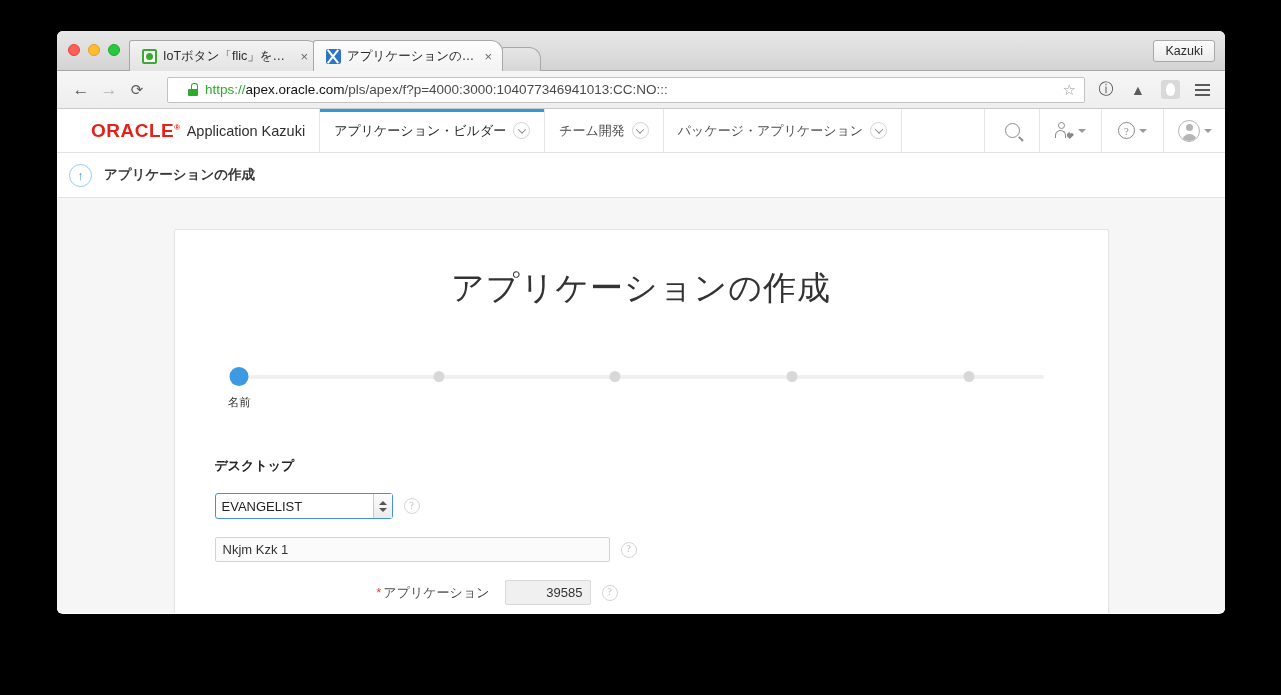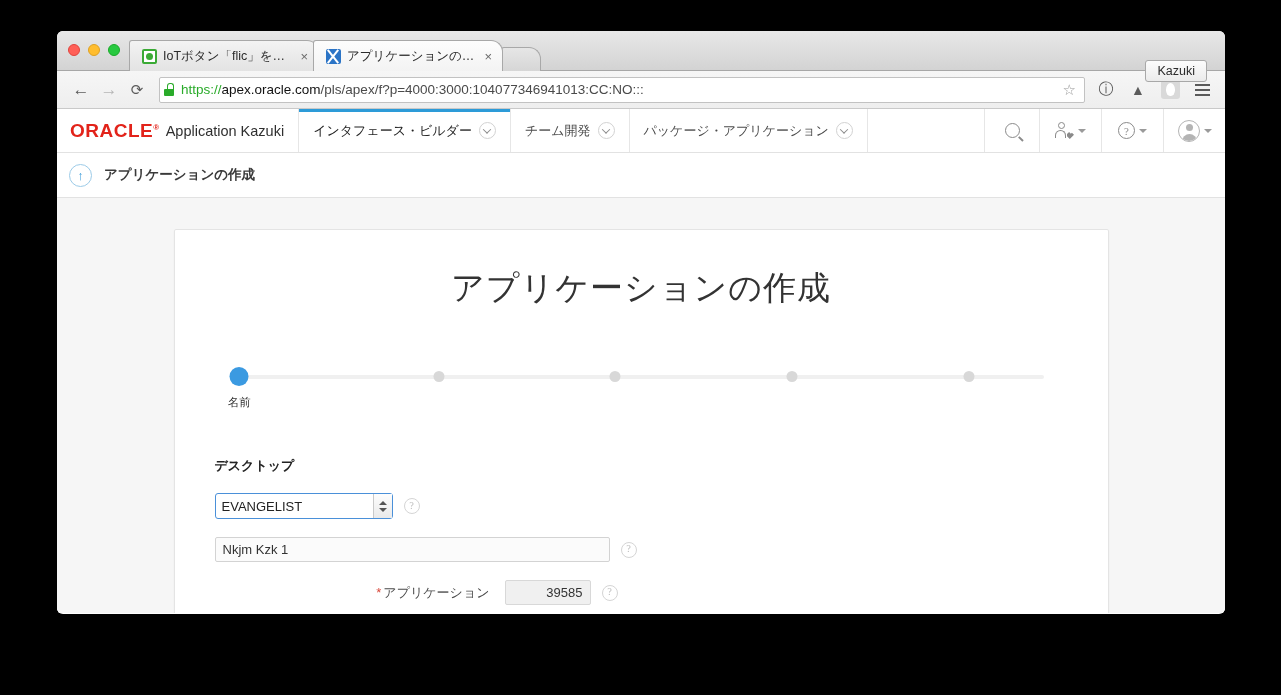--- a/index.html
+++ b/index.html
@@ -86,51 +86,51 @@
   }
   .tab-new {
     width: 40px; height: 24px;
     background: linear-gradient(to bottom,#e6e6e6,#d6d6d6);
     border: 1px solid #a8a8a8; border-bottom:none;
     border-radius: 3px 12px 0 0;
     margin-left: 4px;
     align-self: flex-end;
   }
   .user-chip {
-    position: absolute; right: 18px; top: 9px;
+    position: absolute; right: 10px; top: 9px;
     height: 22px; padding: 0 11px;
     display: flex; align-items: center;
     font-size: 12.5px; color: #2b2b2b;
     background: linear-gradient(to bottom,#fcfcfc,#ebebeb);
-    border: 1px solid #a8a8a8; border-radius: 3px; margin-top: 20px;
+    border: 1px solid #a8a8a8; border-radius: 3px;
   }
 
   
   .omnibox-row {
     height: 38px;
     background: linear-gradient(to bottom,#f6f6f6,#eeeeee);
     border-bottom: 1px solid #c9c9c9;
     display: flex; align-items: center;
     padding: 0 10px;
   }
   .nav-btn {
     width: 28px; height: 28px;
     display: flex; align-items: center; justify-content: center;
     color: #5b5b5b; font-size: 17px; flex: 0 0 28px;
   }
   .nav-btn.disabled { color: #b5b5b5; }
   .nav-btn.reload { font-size: 15px; }
   .omnibox {
     flex: 1 1 auto;
-    height: 26px; margin: 0 6px 0 8px;
+    height: 26px; margin: 0 6px 0 16px;
     background: #fff;
     border: 1px solid #c2c2c2;
     border-radius: 2px;
     display: flex; align-items: center;
-    padding: 0 4px;
+    padding: 0 20px;
     position: relative;
   }
   .lock-icon {
     width: 10px; height: 13px; position: relative; margin-right: 7px; flex:0 0 10px;
   }
   .lock-icon::before {
     content:''; position:absolute; left:0; bottom:0;
     width:10px; height:7px; background:#2aab2a; border-radius:1px;
   }
   .lock-icon::after {
@@ -168,21 +168,21 @@
     background: #f6f6f6;
     overflow: hidden;
     position: relative;
   }
 
   
   .apex-nav {
     height: 44px;
     background: #fff;
     border-bottom: 1px solid #e2e2e2;
-    display: flex; align-items: stretch;
+    display: flex; align-items: stretch; padding-left: 21px;
   }
   .brand {
     display: flex; align-items: center;
     padding: 0 14px 0 13px;
     flex: 0 0 auto;
   }
   .oracle-logo {
     font-family: "Liberation Sans", sans-serif;
     font-weight: bold; font-size: 19px; letter-spacing: 0.5px;
     color: #e2231a; line-height: 1;
@@ -472,21 +472,21 @@
 
   <div class="page">
 
     <div class="apex-nav">
       <div class="brand">
         <span class="oracle-logo"><span>ORACLE</span><sup>®</sup></span>
         <span class="brand-sub">Application Kazuki</span>
       </div>
 
       <div class="nav-item active">
-        <span>インタフェース・ビルダー</span>
+        <span>アプリケーション・ビルダー</span>
         <span class="chev"></span>
       </div>
       <div class="nav-item">
         <span>チーム開発</span>
         <span class="chev"></span>
       </div>
       <div class="nav-item">
         <span>パッケージ・アプリケーション</span>
         <span class="chev"></span>
       </div>

